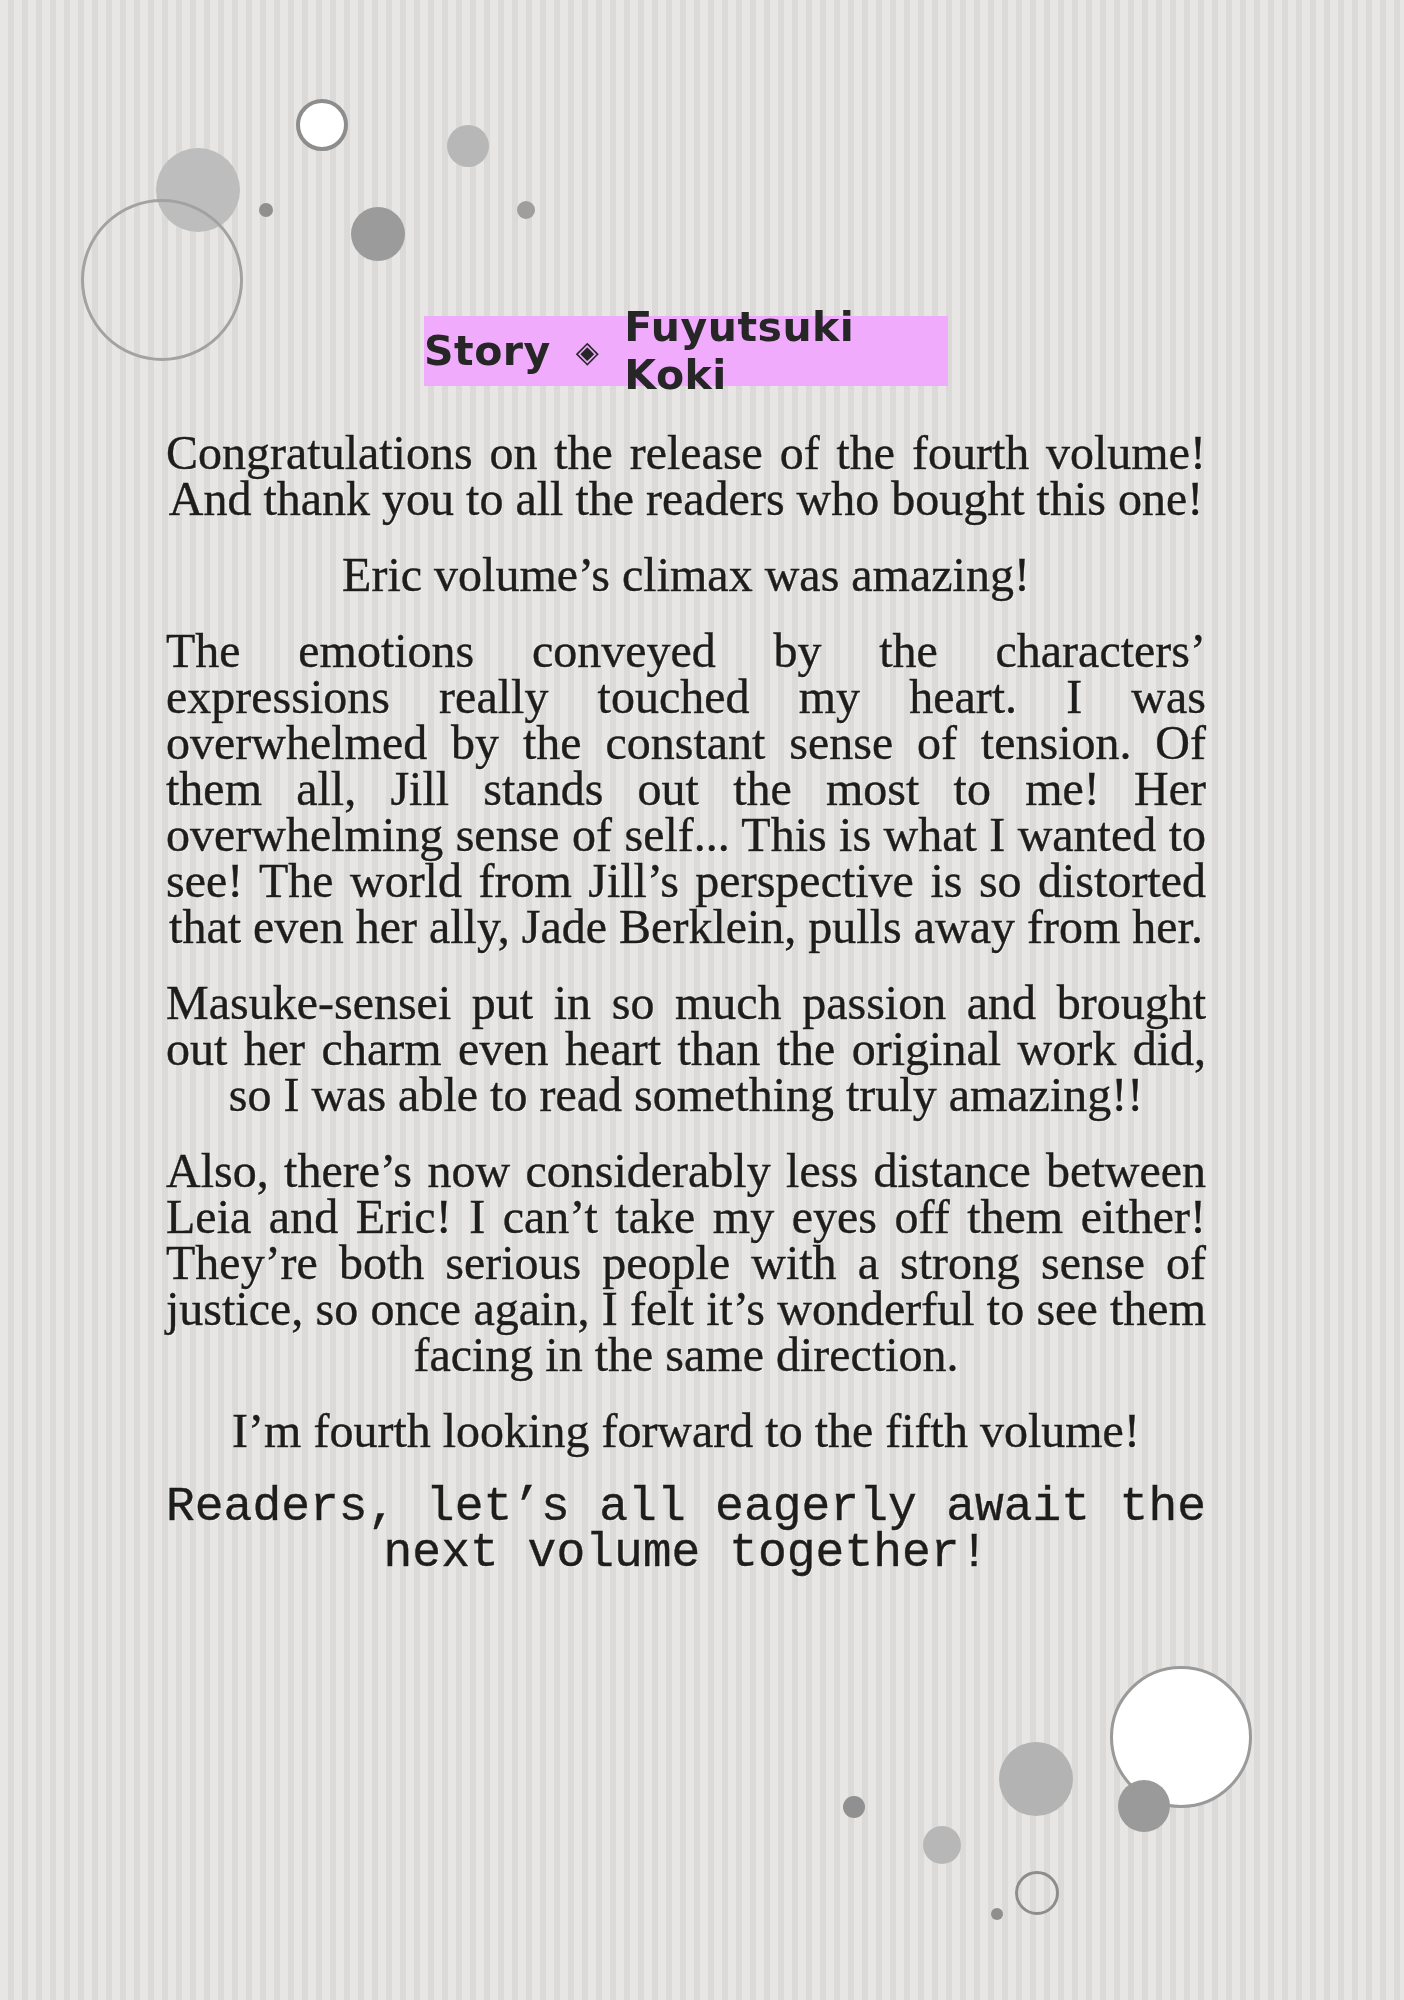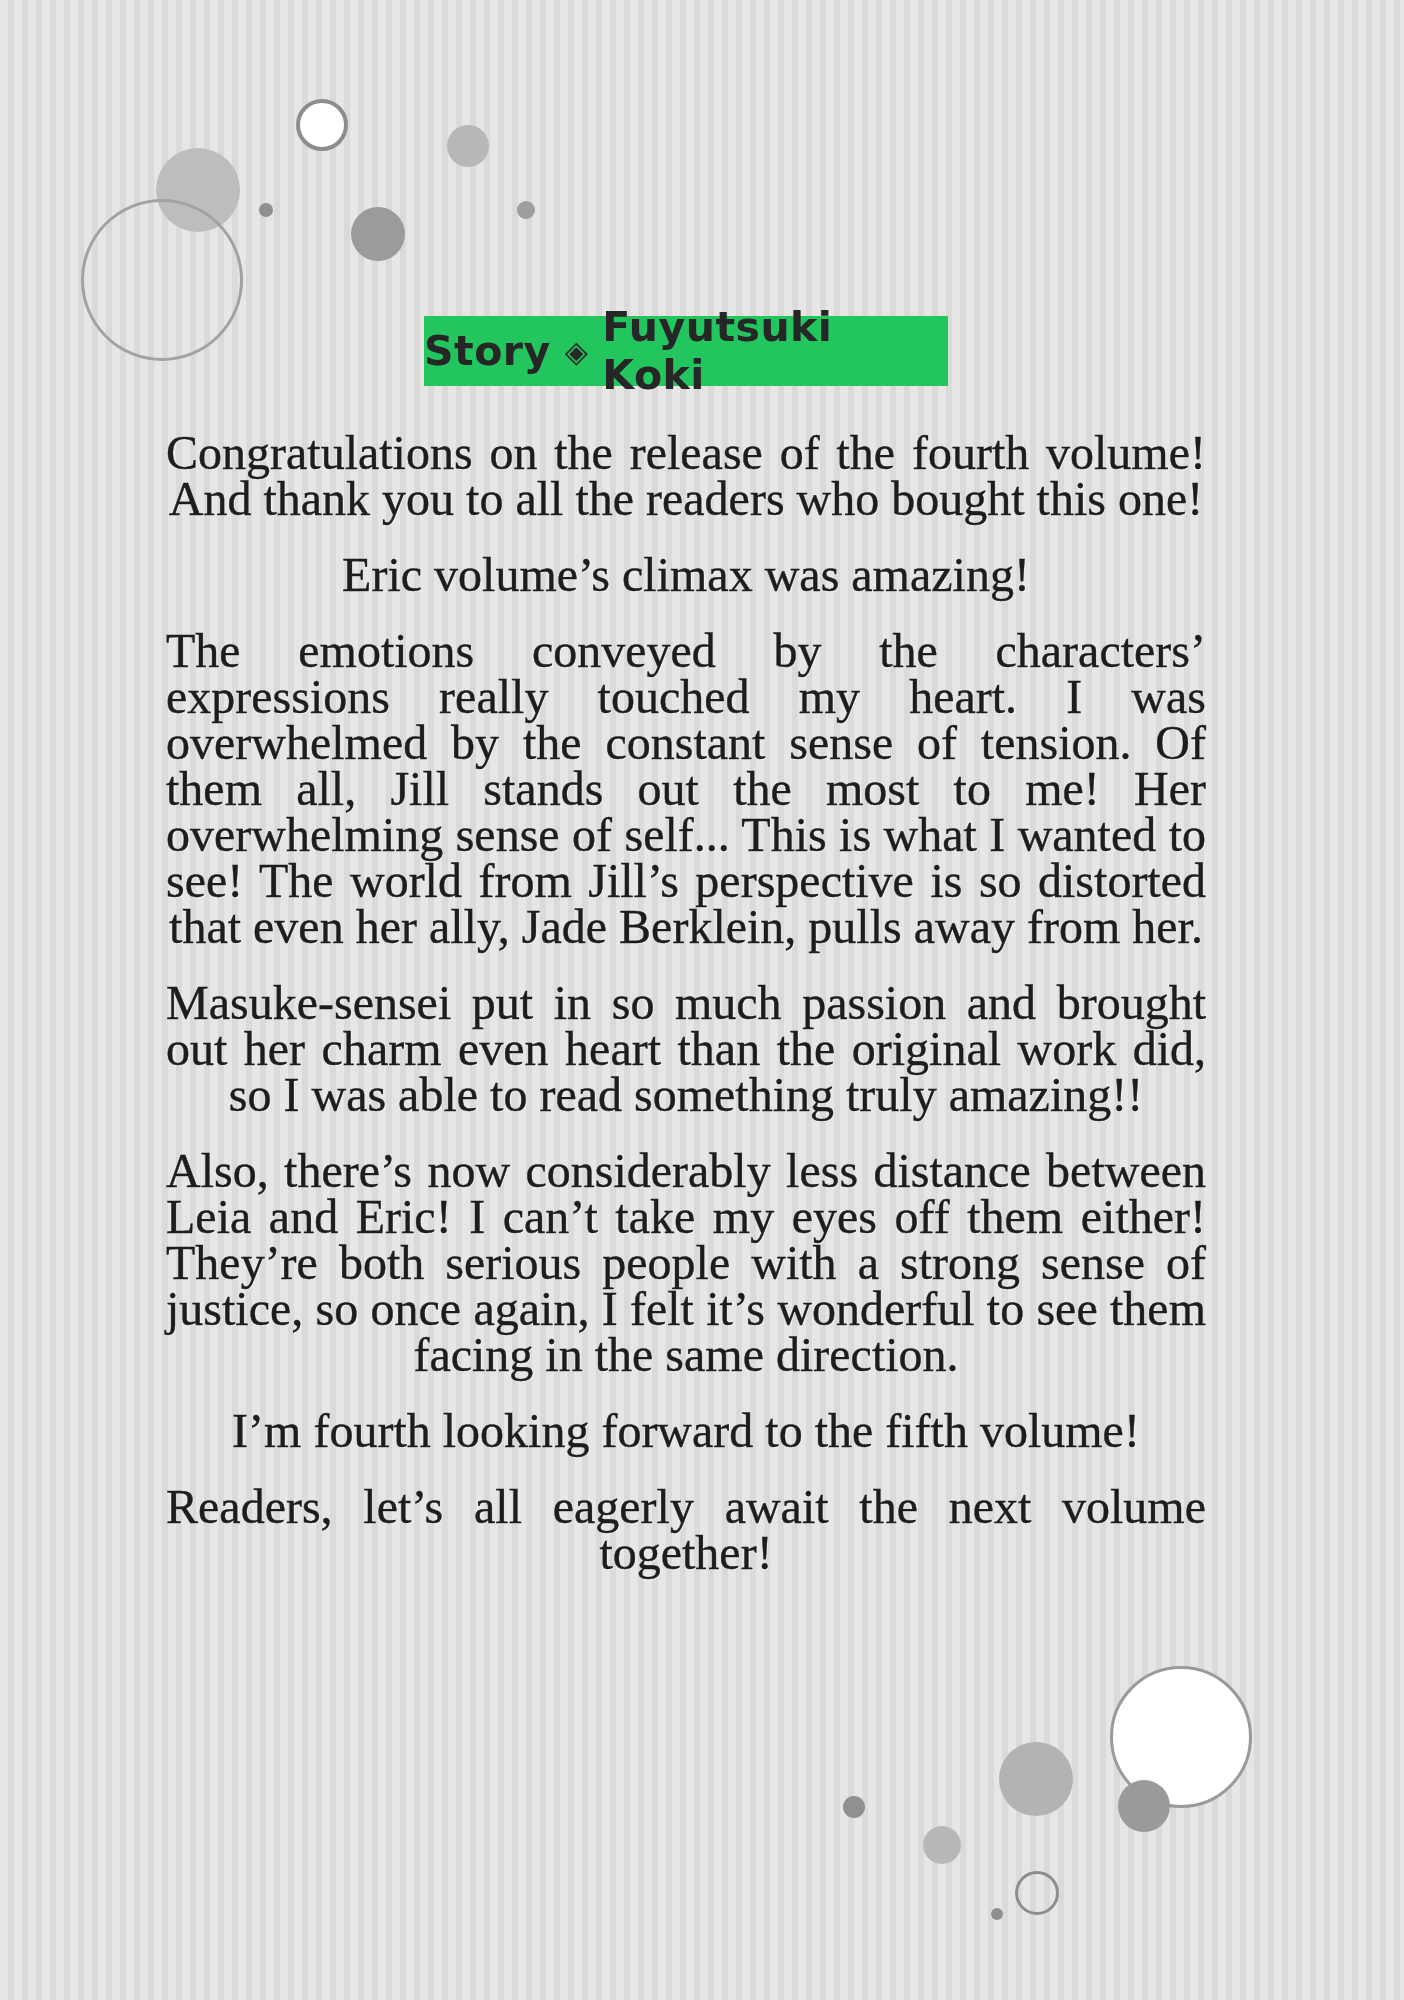--- a/index.html
+++ b/index.html
@@ -22,25 +22,25 @@
   .content {
     position: absolute;
     left: 166px;
     top: 0;
     width: 1040px;
   }
   .banner {
     margin: 316px auto 0 auto;
     width: 524px;
     height: 70px;
-    background: #22c55e;
+    background: #f0abfc;
     display: flex;
     align-items: center;
     justify-content: center;
-    gap: 14px;
+    gap: 25px;
     font-family: "DejaVu Sans", sans-serif;
     font-weight: bold;
     font-size: 41px;
     color: #262626;
     letter-spacing: 0.5px;
   }
   .banner .diamond {
     font-size: 30px;
     line-height: 1;
     position: relative;
@@ -50,21 +50,21 @@
     margin-top: 44px;
     font-size: 48px;
     line-height: 46px;
     color: #1d1d1d;
     text-align: justify;
     text-align-last: center;
     -webkit-text-stroke: 0.4px #1d1d1d;
     text-shadow: 1px 1px 0 rgba(255,255,255,0.45);
   }
   .para { margin: 0 0 30px 0; }
-  .para:last-child { margin-bottom: 0; }
+  .para:last-child { margin-bottom: 0; font-family: Liberation Mono, monospace; }
 </style>
 </head>
 <body>
 
 <div class="page">
 
   <div class="decor-layer">
       <div class="circle" style="left: 156px; top: 148px; width: 84px; height: 84px; background: rgb(189, 189, 189);"></div>
       <div class="circle" style="left: 81px; top: 199px; width: 162px; height: 162px; border: 3px solid rgb(162, 162, 162);"></div>
       <div class="circle" style="left: 296px; top: 99px; width: 52px; height: 52px; background: rgb(255, 255, 255); border: 4px solid rgb(141, 141, 141);"></div>

